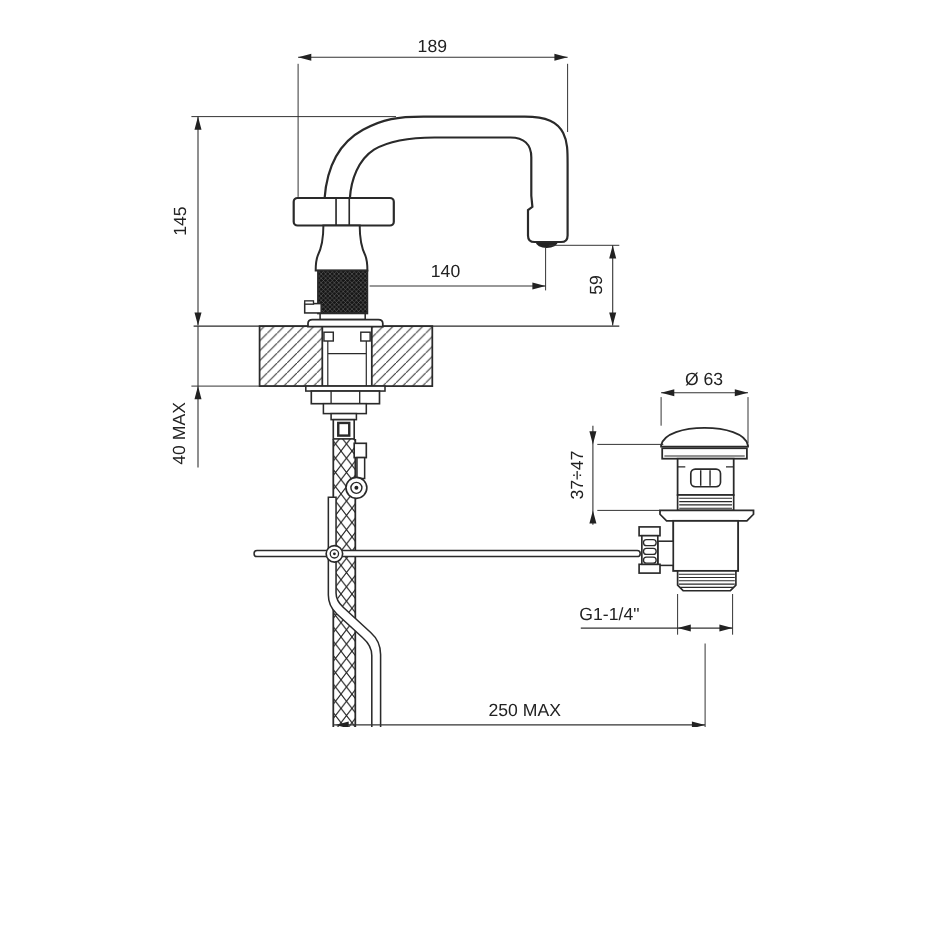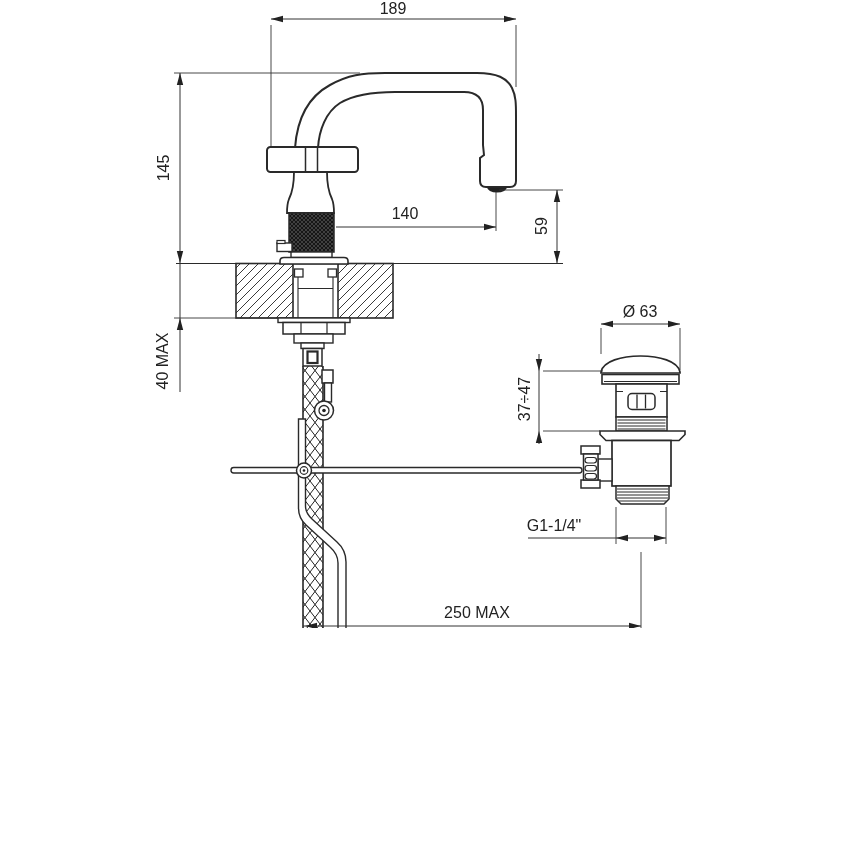--- a/index.html
+++ b/index.html
@@ -1,16 +1,16 @@
 <!DOCTYPE html>
 <html><head>
 <meta charset="utf-8">
 <style>
   html,body{margin:0;padding:0;background:#ffffff;}
-  .page{width:850px;height:628px;background:#fff;position:relative;overflow:hidden;}
+  .page{width:850px;height:628px;background:#fff;position:relative;overflow:hidden;margin-top:33px;}
   svg{display:block;}
   text{font-family:"Liberation Sans","DejaVu Sans",sans-serif;font-size:16px;fill:#222;}
 </style>
 </head>
 <body>
 
 <div class="page">
 <svg width="850" height="850" viewBox="0 0 850 850" xmlns="http://www.w3.org/2000/svg">
   <defs>
     <pattern id="hatch" width="9" height="9" patternUnits="userSpaceOnUse">

